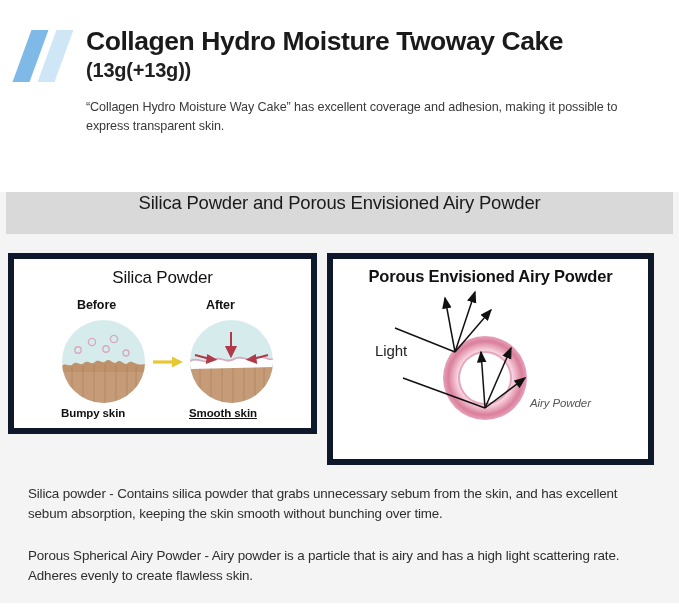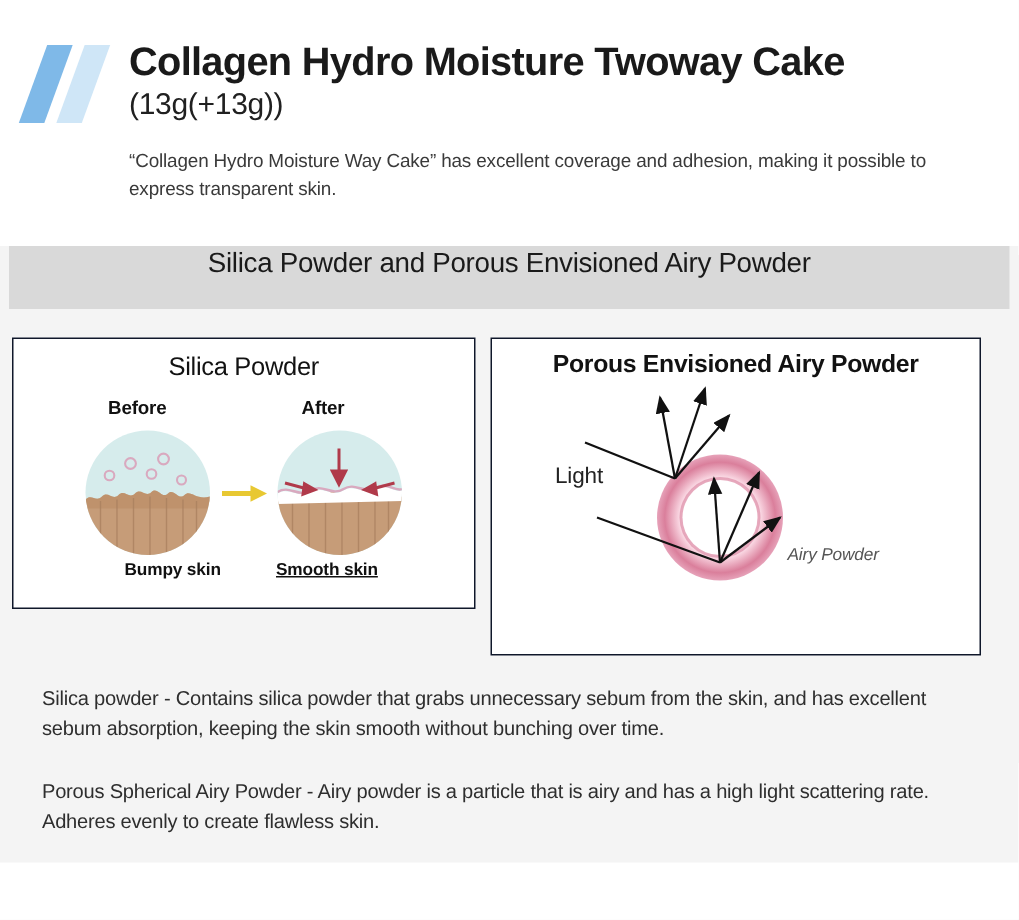--- a/index.html
+++ b/index.html
@@ -14,21 +14,21 @@
     color: #1c1c1c;
     overflow: hidden;
     position: relative;
   }
 
   
   .header {
     position: relative;
     padding: 26px 24px 0 0;
     background: #ffffff;
-    height: 164px;
+    height: 192px;
     box-sizing: border-box;
   }
   .logo-mark {
     position: absolute;
     left: 14px;
     top: 30px;
     width: 62px;
     height: 52px;
   }
   .slash {
@@ -47,21 +47,21 @@
   .product-title {
     font-size: 26.5px;
     font-weight: 700;
     letter-spacing: -0.45px;
     color: #1a1a1a;
     line-height: 1.15;
     white-space: nowrap;
   }
   .product-volume {
     font-size: 20px;
-    font-weight: 400;
+    font-weight: 700;
     color: #202020;
     line-height: 1.25;
     margin-top: 2px;
     letter-spacing: -0.2px;
   }
   .product-desc {
     margin-top: 15px;
     font-size: 12.6px;
     line-height: 1.5;
     color: #3a3a3a;
@@ -90,21 +90,21 @@
     letter-spacing: -0.2px;
   }
 
   .panels {
     display: flex;
     gap: 10px;
     padding: 19px 8px 0 8px;
   }
   .panel {
     background: #ffffff;
-    border: 1px solid #0f172a;
+    border: 6px solid #0f172a;
     box-sizing: border-box;
     position: relative;
   }
   .panel.left { width: 309px; height: 181px; }
   .panel.right { width: 327px; height: 212px; }
 
   .panel-title {
     text-align: center;
     font-size: 17px;
     font-weight: 400;
@@ -133,21 +133,21 @@
   }
   .cmp-label.before { left: 63px; top: 10px; }
   .cmp-label.after  { left: 192px; top: 10px; }
   .cmp-caption {
     position: absolute;
     font-size: 11.5px;
     font-weight: 700;
     color: #111;
     letter-spacing: -0.1px;
   }
-  .cmp-caption.bumpy  { left: 47px; top: 119px; margin-left: 27px; }
+  .cmp-caption.bumpy  { left: 47px; top: 119px; }
   .cmp-caption.smooth { left: 175px; top: 119px; text-decoration: underline; }
 
   .skin-circle {
     position: absolute;
     top: 32px;
     width: 83px;
     height: 83px;
     border-radius: 50%;
     background: #d6ecec;
     overflow: hidden;

